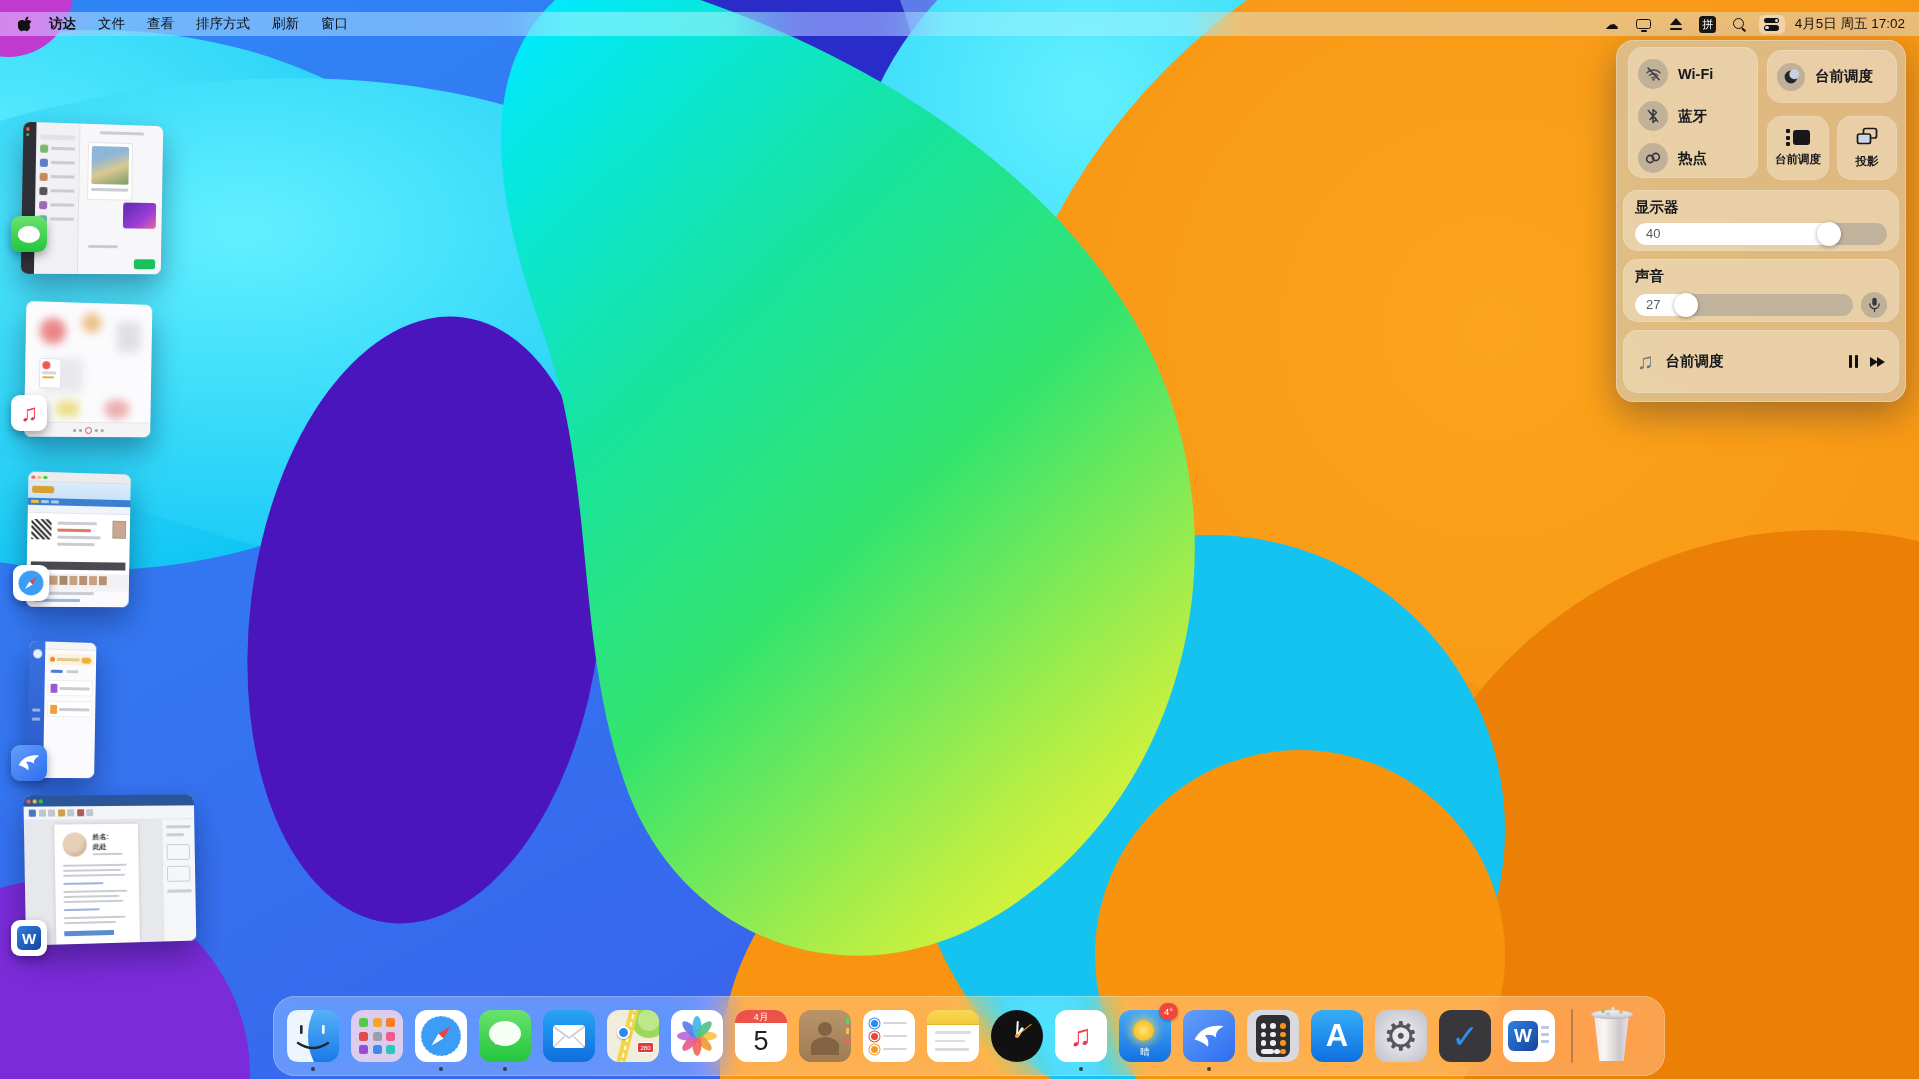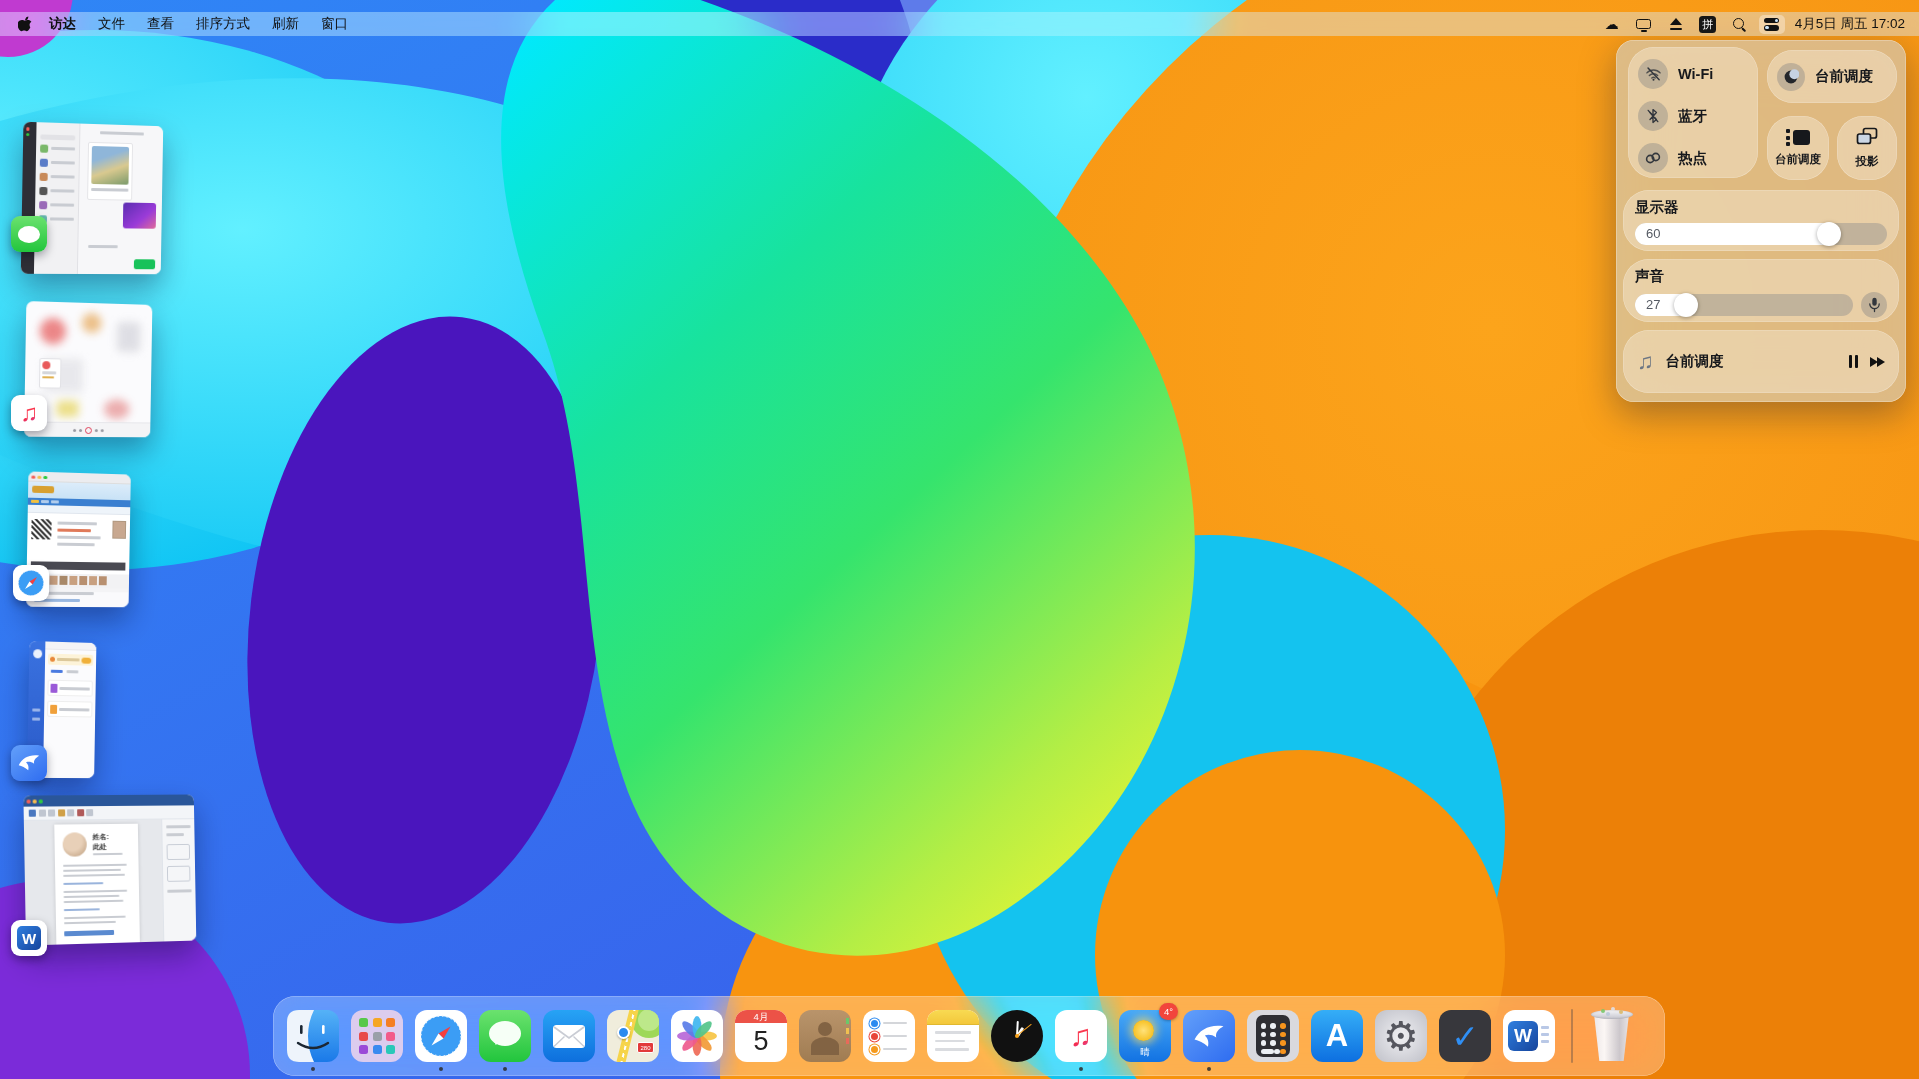--- a/index.html
+++ b/index.html
@@ -30,21 +30,21 @@
   .cc-btn{background:rgba(255,255,255,.34);border-radius:5px;width:30px;height:19px;display:flex;flex-direction:column;justify-content:center;align-items:center;gap:2px;}
   .tog{width:15px;height:5.5px;background:#111;border-radius:3px;position:relative;}
   .tog::after{content:"";position:absolute;top:1.1px;width:3.3px;height:3.3px;border-radius:50%;background:#cfe6f8;}
   .tog.t1::after{right:1.2px;} .tog.t2::after{left:1.2px;}
   .mb-clock{padding:0 4px;white-space:nowrap;}
 
   
   .panel{position:absolute;left:1616px;top:40px;width:290px;height:362px;z-index:40;border-radius:18px;
     background:rgba(196,215,234,.55);backdrop-filter:blur(28px) saturate(1.5);
     box-shadow:0 12px 36px rgba(10,20,60,.35), inset 0 0 0 .5px rgba(255,255,255,.5);color:#16181c;}
-  .card{position:absolute;background:rgba(255,255,255,.30);border-radius:26px;box-shadow:inset 0 0 0 .5px rgba(255,255,255,.35);}
+  .card{position:absolute;background:rgba(255,255,255,.30);border-radius:15px;box-shadow:inset 0 0 0 .5px rgba(255,255,255,.35);}
   .cc-row{display:flex;align-items:center;gap:10px;}
   .cir{width:30px;height:30px;border-radius:50%;background:rgba(95,106,120,.30);display:flex;align-items:center;justify-content:center;flex:0 0 auto;}
   .lbl{font-size:14.5px;font-weight:600;color:#16181c;}
   .small-lbl{font-size:11.5px;font-weight:600;text-align:center;}
   .sl-track{position:relative;height:22px;border-radius:11px;background:rgba(110,118,134,.32);overflow:visible;}
   .sl-fill{position:absolute;left:0;top:0;bottom:0;background:#fff;border-radius:11px;}
   .sl-thumb{position:absolute;top:-1px;width:24px;height:24px;border-radius:50%;background:#fff;box-shadow:0 1px 4px rgba(0,0,0,.35);}
   .sl-val{position:absolute;left:11px;top:3px;font-size:13px;color:#555a63;z-index:2;}
   .pause{display:flex;gap:3px;}
   .pause i{display:block;width:3.2px;height:13px;background:#111;border-radius:1px;}
@@ -272,21 +272,21 @@
           <rect x="1.5" y="7" width="13" height="9.5" rx="2" fill="#ccd7e5" stroke="#16181c" stroke-width="1.7"></rect>
         </svg>
     </span>
     <span class="small-lbl">投影</span>
   </div>
 
   <div class="card" style="left:7px;top:150px;width:276px;height:61px;padding:8px 12px;">
     <div class="lbl">显示器</div>
     <div class="sl-track" style="margin-top:6px;">
       <span class="sl-fill" style="width: 80%;"></span>
-      <span class="sl-val">60</span>
+      <span class="sl-val">40</span>
       <span class="sl-thumb" style="left: calc(80% - 20px);"></span>
     </div>
   </div>
 
   <div class="card" style="left:7px;top:219px;width:276px;height:63px;padding:8px 12px;">
     <div class="lbl">声音</div>
     <div style="display:flex;align-items:center;gap:8px;margin-top:6px;">
       <div class="sl-track" style="flex:1;">
         <span class="sl-fill" style="width: 27%;"></span>
         <span class="sl-val">27</span>

